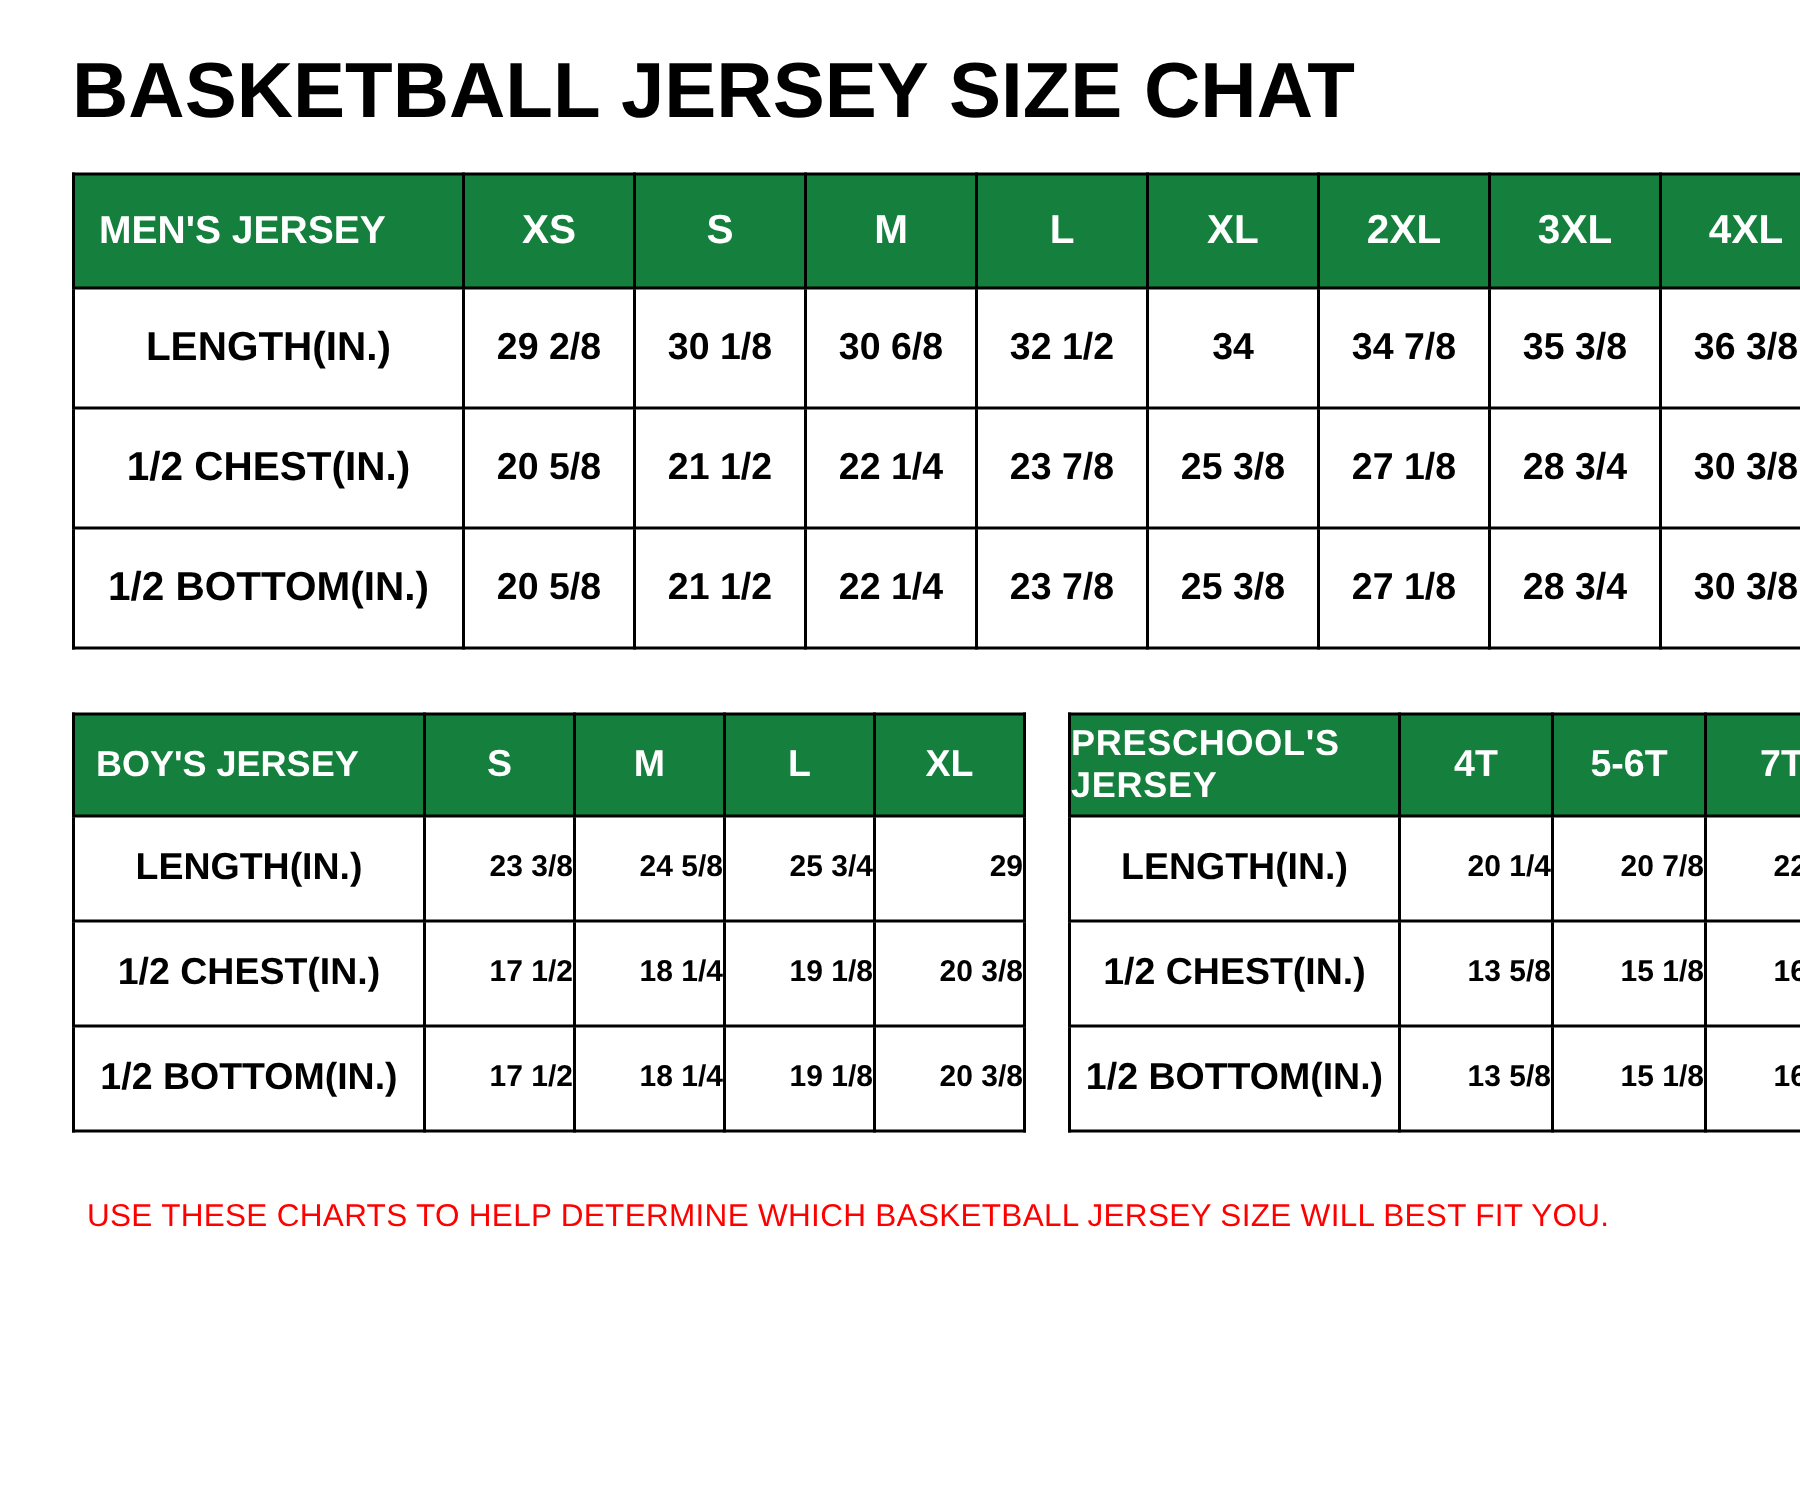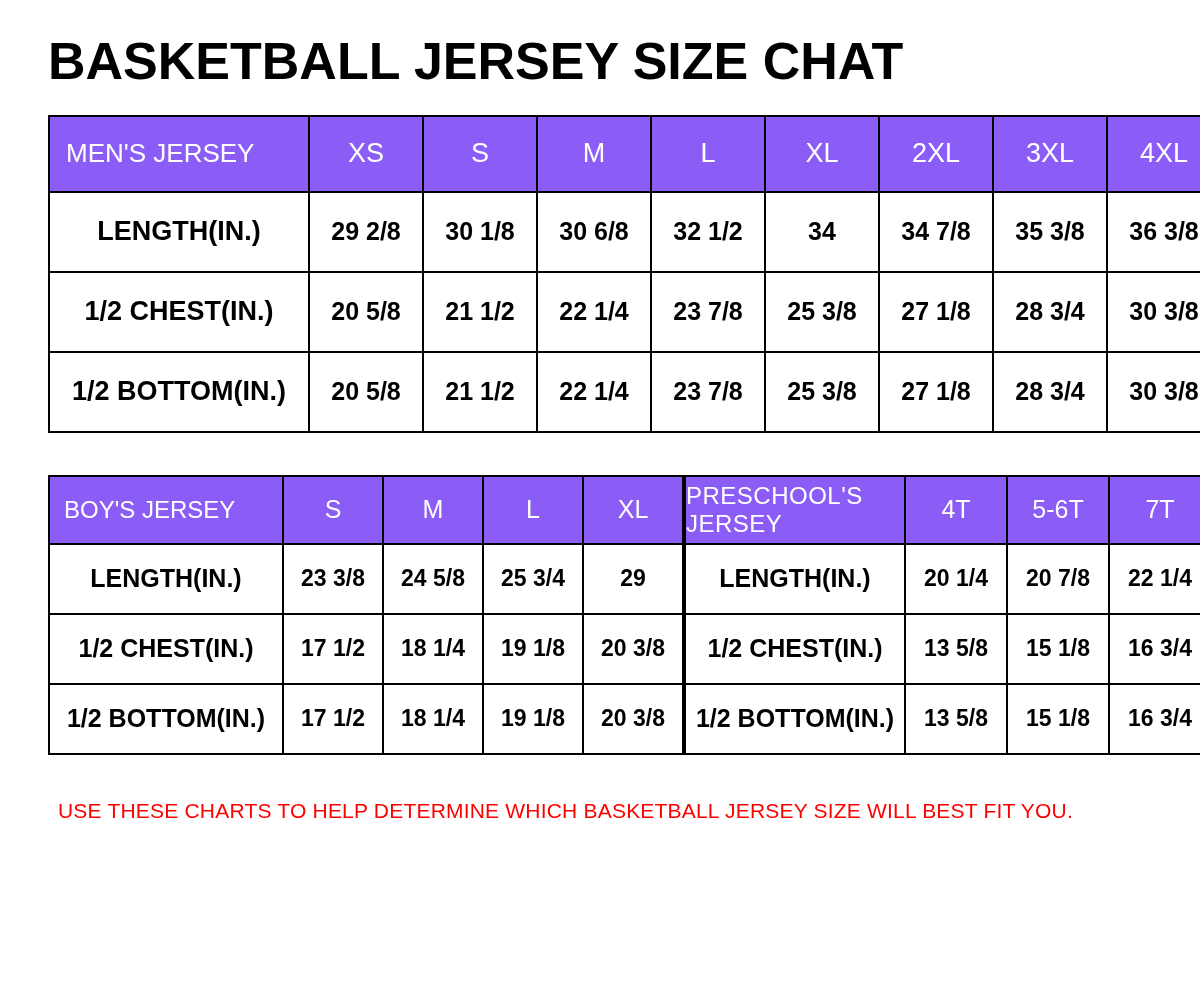--- a/index.html
+++ b/index.html
@@ -47,23 +47,23 @@
   table td, table th {
     border: 2px solid #000;
     text-align: center;
     vertical-align: middle;
     font-weight: bold;
     color: #000;
     background: #fff;
     padding: 0;
   }
   thead td {
-    background: #8b5cf6;
+    background: #15803d;
     color: #ffffff;
-    font-weight: normal;
+    font-weight: bold;
   }
 
   
   .men-wrap {
     margin: 26px 0 0 26px;
   }
   #men-table {
     width: 1132px;
   }
   #men-table thead td {
@@ -83,20 +83,21 @@
   #men-table tbody td.rowhead {
     font-size: 27px;
     text-align: center;
     font-weight: bold;
   }
 
   
   .bottom-row {
     display: flex;
     margin: 42px 0 0 26px;
+    gap: 28px;
   }
   #boys-table {
     width: 610px;
   }
   #pre-table {
     width: 518px;
   }
   #boys-table thead td, #pre-table thead td {
     height: 66px;
     font-size: 25px;
@@ -107,21 +108,22 @@
     padding-left: 14px;
   }
   #pre-table thead td.rowhead {
     font-size: 24px;
     text-align: left;
     padding-left: 0;
     letter-spacing: 0.5px;
   }
   #boys-table tbody td, #pre-table tbody td {
     height: 68px;
-    font-size: 23px;
+    font-size: 20px;
+    text-align: right;
   }
   #boys-table tbody td.rowhead, #pre-table tbody td.rowhead {
     font-size: 25px;
     text-align: center;
   }
 
   .notes-bottom {
     margin: 38px 0 0 36px;
     color: #ff0000;
     font-size: 21px;

